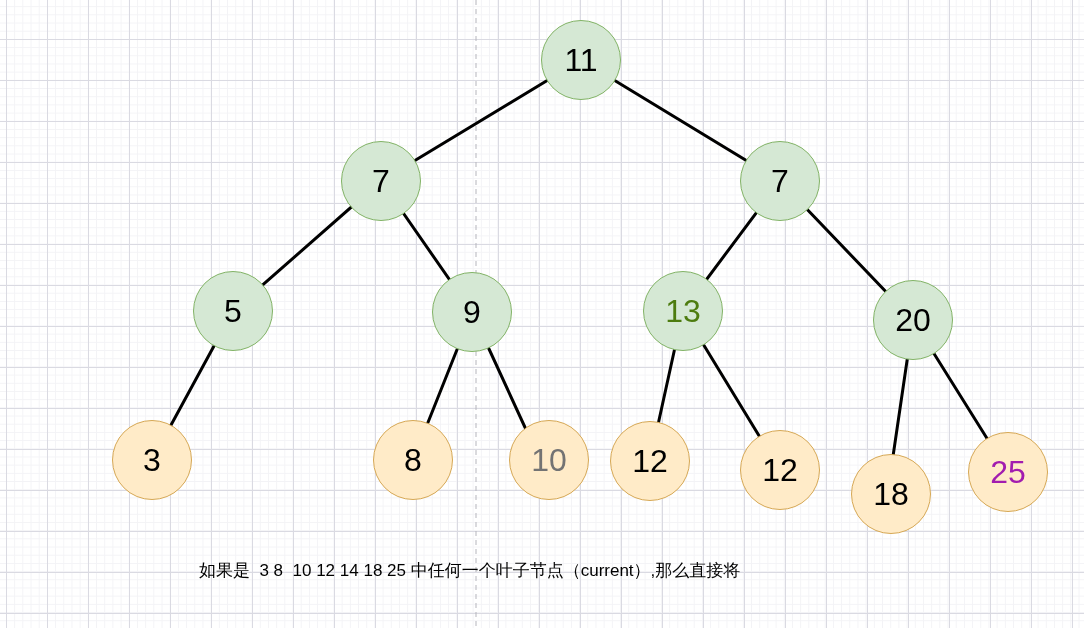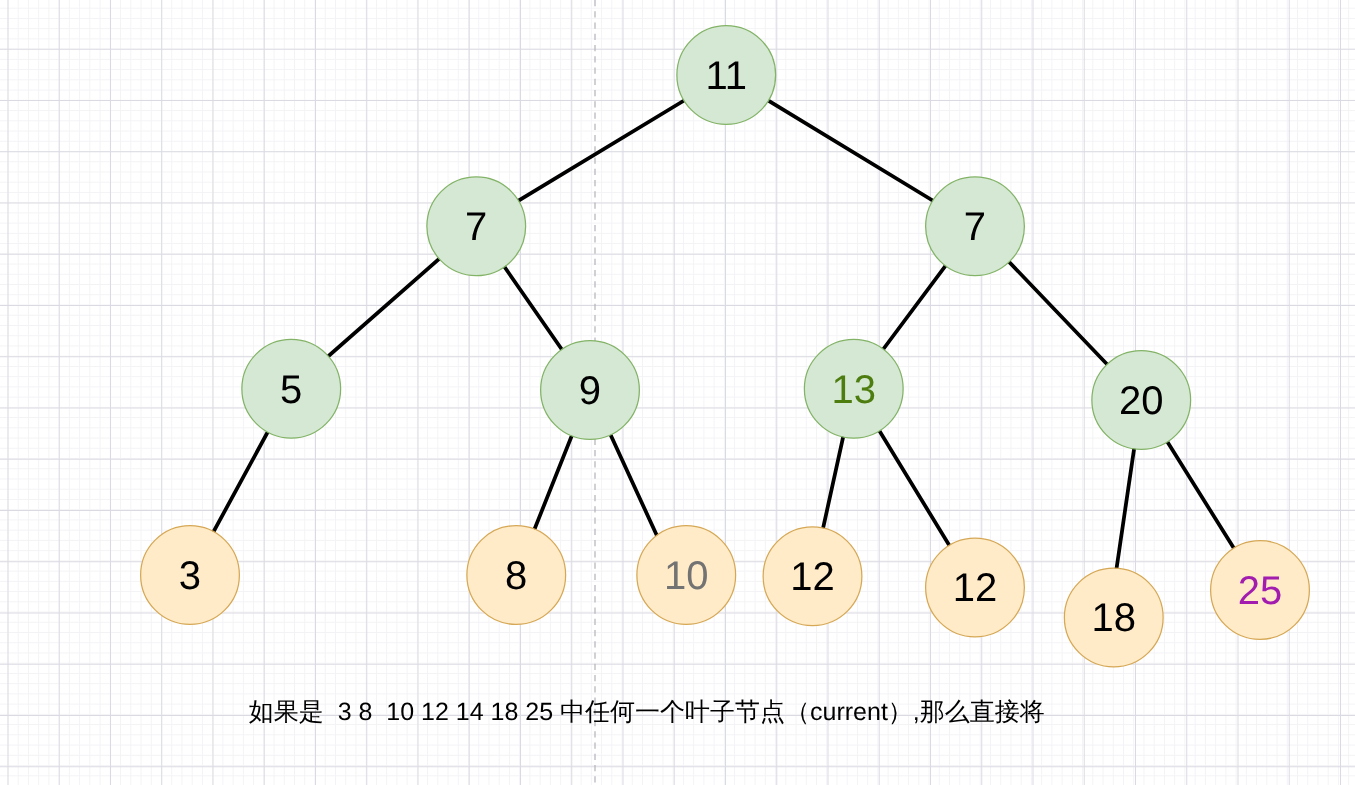--- a/index.html
+++ b/index.html
@@ -41,21 +41,21 @@
     box-sizing: border-box;
     font-size: 32px;
     color: #000000;
     cursor: default;
     user-select: none;
   }
   .annotation {
     position: absolute;
     left: 199px;
     top: 558px;
-    font-size: 20px;
+    font-size: 17px;
     line-height: 25px;
     color: #000000;
   }
   .annotation div {
     white-space: pre;
   }
 </style>
 </head>
 <body>
 

